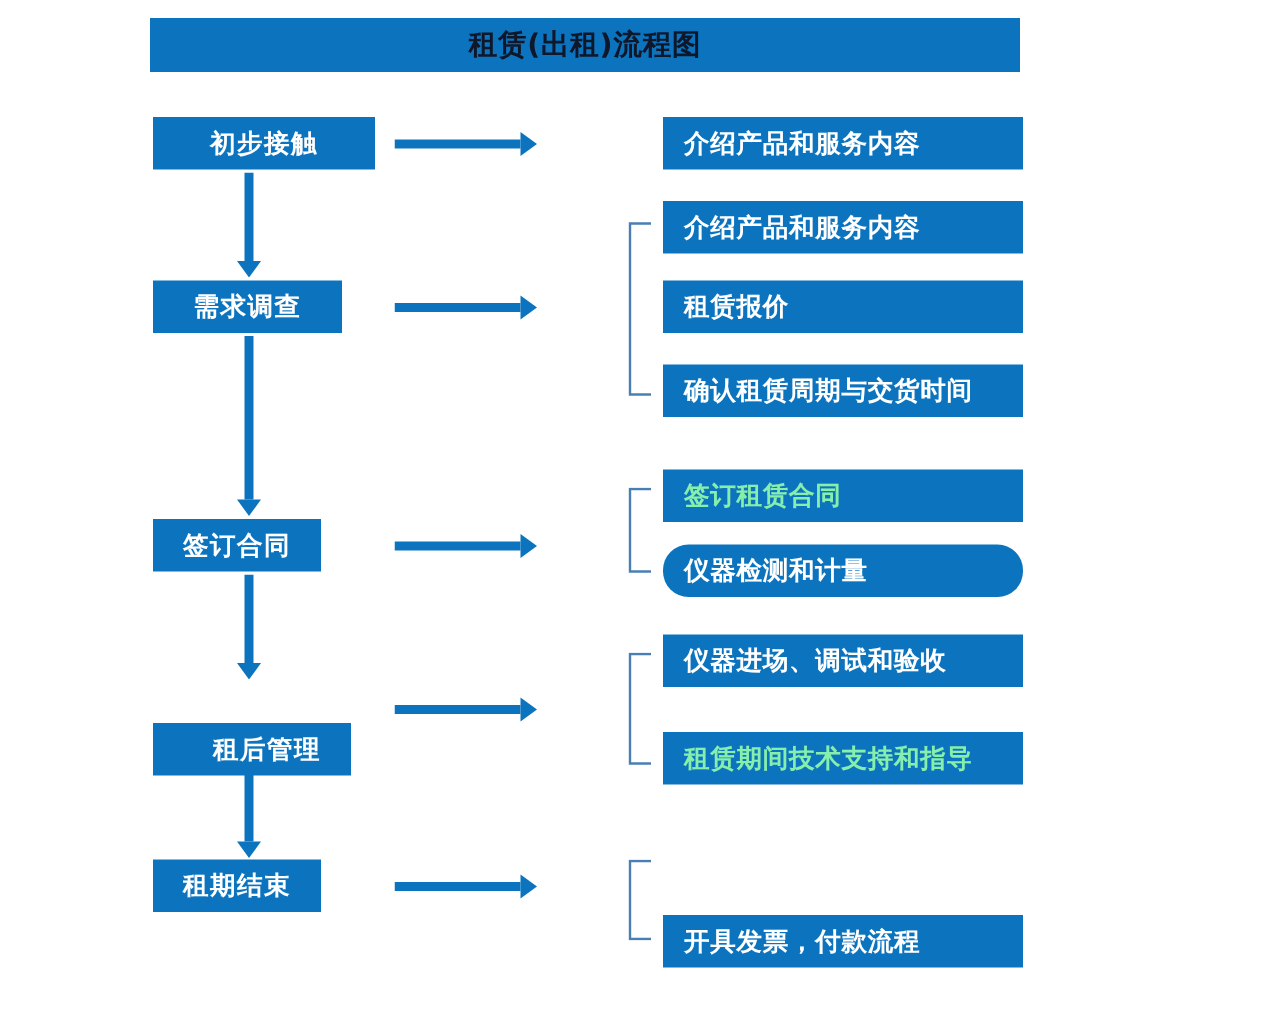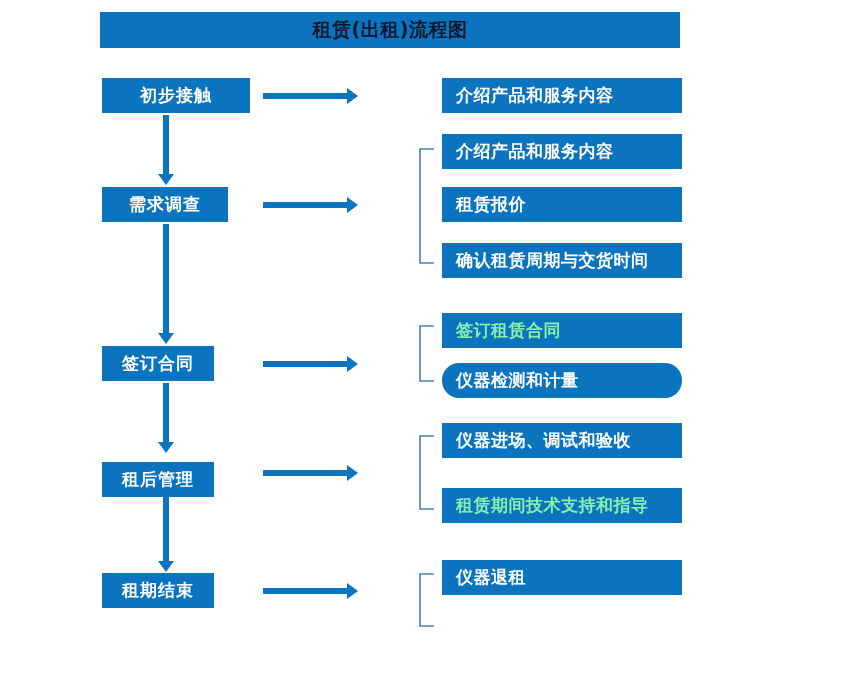--- a/index.html
+++ b/index.html
@@ -163,24 +163,24 @@
       </svg>
     </div>
     <div class="bracket" style="left: 418px; top: 573px; height: 54px;">
       <svg width="18" height="54" viewBox="0 0 18 54">
         <path d="M16 1 L2 1 L2 53 L16 53" fill="none" stroke="#4a7fb5" stroke-width="1.6"></path>
       </svg>
     </div>
     <div class="stage-box" style="left: 102px; top: 78px; width: 148px; background: rgb(12, 116, 190); color: rgb(255, 255, 255);">初步接触</div>
     <div class="stage-box" style="left: 102px; top: 187px; width: 126px; background: rgb(12, 116, 190); color: rgb(255, 255, 255);">需求调查</div>
     <div class="stage-box" style="left: 102px; top: 346px; width: 112px; background: rgb(12, 116, 190); color: rgb(255, 255, 255);">签订合同</div>
-    <div class="stage-box" style="left: 102px; top: 462px; width: 112px; background: rgb(12, 116, 190); color: rgb(255, 255, 255);">租后管理</div>
+    <div class="stage-box" style="left: 102px; top: 482px; width: 112px; background: rgb(12, 116, 190); color: rgb(255, 255, 255); padding-left: 20px;">租后管理</div>
     <div class="stage-box" style="left: 102px; top: 573px; width: 112px; background: rgb(12, 116, 190); color: rgb(255, 255, 255);">租期结束</div>
     <div class="detail-box" style="top: 78px; background: rgb(12, 116, 190); color: rgb(255, 255, 255);">介绍产品和服务内容</div>
     <div class="detail-box" style="top: 134px; background: rgb(12, 116, 190); color: rgb(255, 255, 255);">介绍产品和服务内容</div>
     <div class="detail-box" style="top: 187px; background: rgb(12, 116, 190); color: rgb(255, 255, 255);">租赁报价</div>
     <div class="detail-box" style="top: 243px; background: rgb(12, 116, 190); color: rgb(255, 255, 255);">确认租赁周期与交货时间</div>
     <div class="detail-box" style="top: 313px; background: rgb(12, 116, 190); color: #86efac;">签订租赁合同</div>
     <div class="detail-box" style="top: 363px; background: rgb(12, 116, 190); color: rgb(255, 255, 255); border-radius: 17px;">仪器检测和计量</div>
     <div class="detail-box" style="top: 423px; background: rgb(12, 116, 190); color: rgb(255, 255, 255);">仪器进场、调试和验收</div>
     <div class="detail-box" style="top: 488px; background: rgb(12, 116, 190); color: #86efac;">租赁期间技术支持和指导</div>
-    <div class="detail-box" style="top: 560px; background: rgb(12, 116, 190); color: rgb(255, 255, 255);">仪器退租</div>
+    <div class="detail-box" style="top: 610px; background: rgb(12, 116, 190); color: rgb(255, 255, 255);">开具发票，付款流程</div>
   </div>
 
 </body></html>

